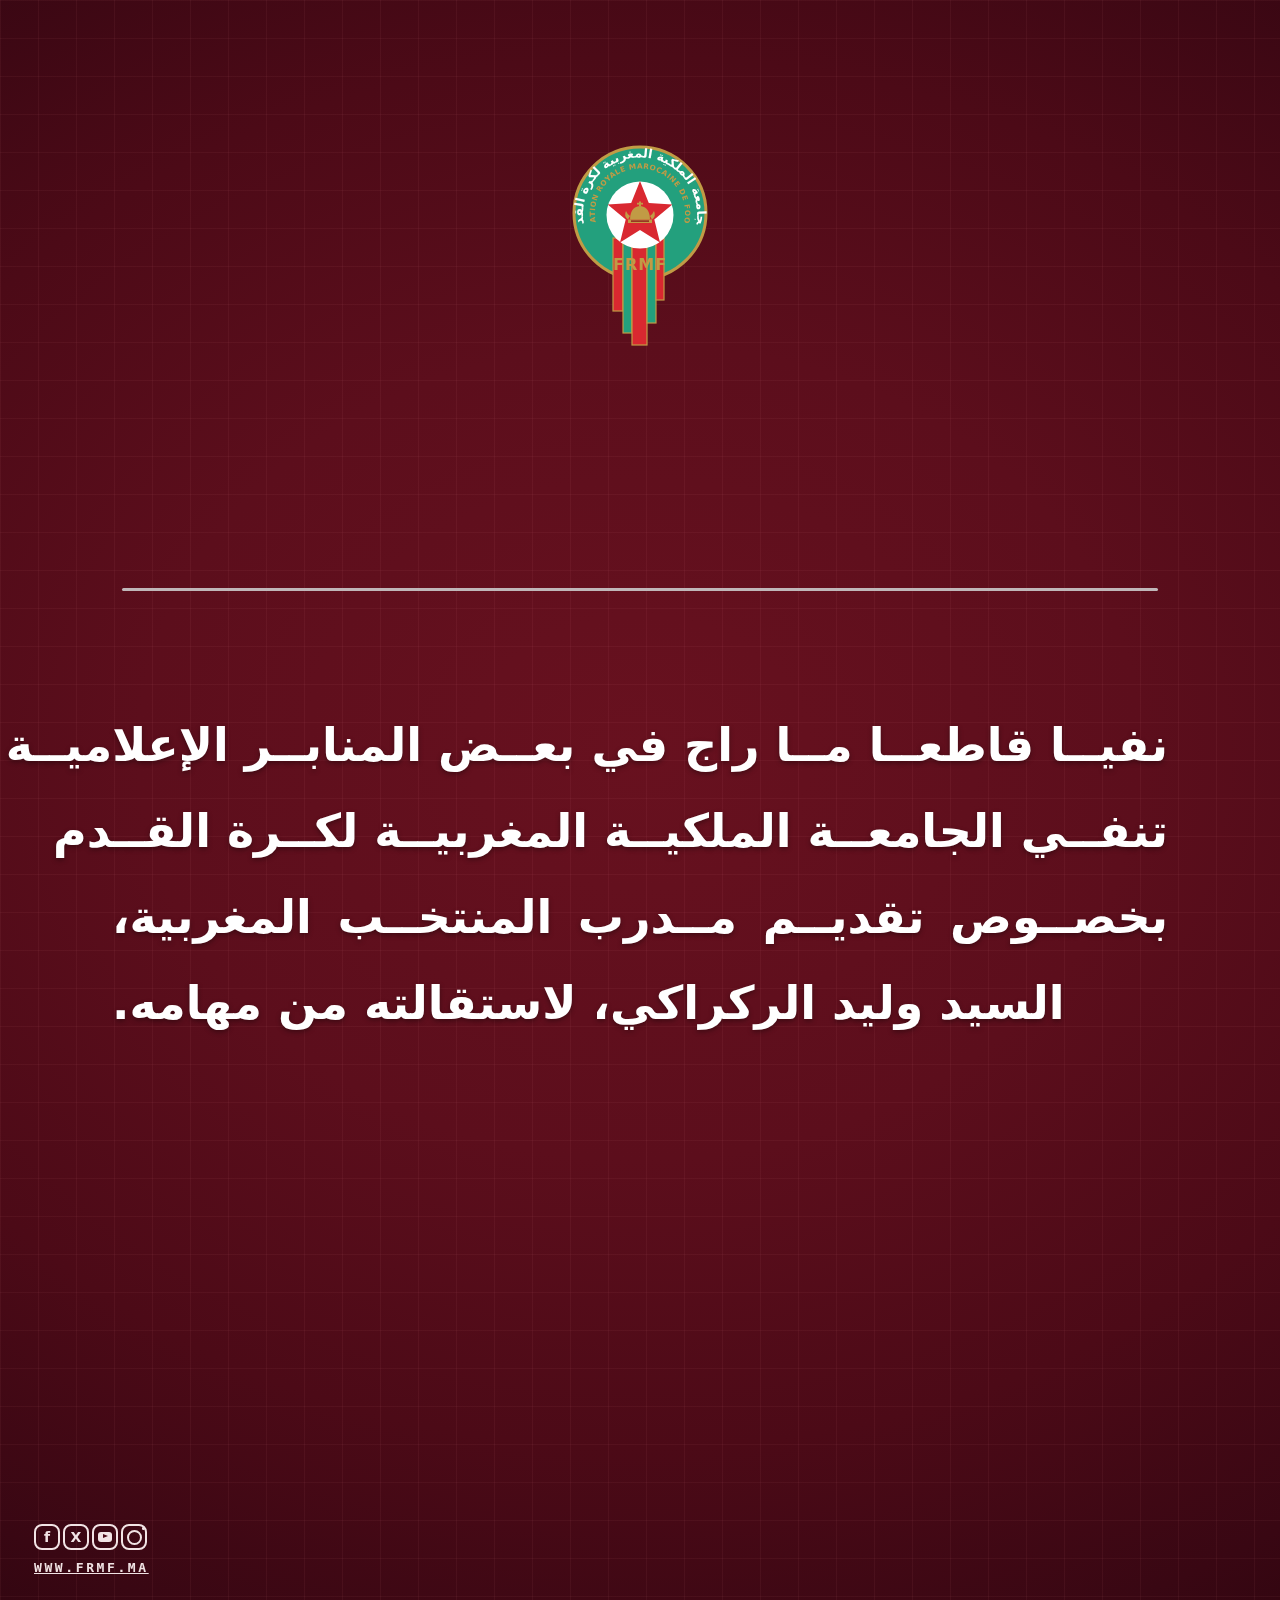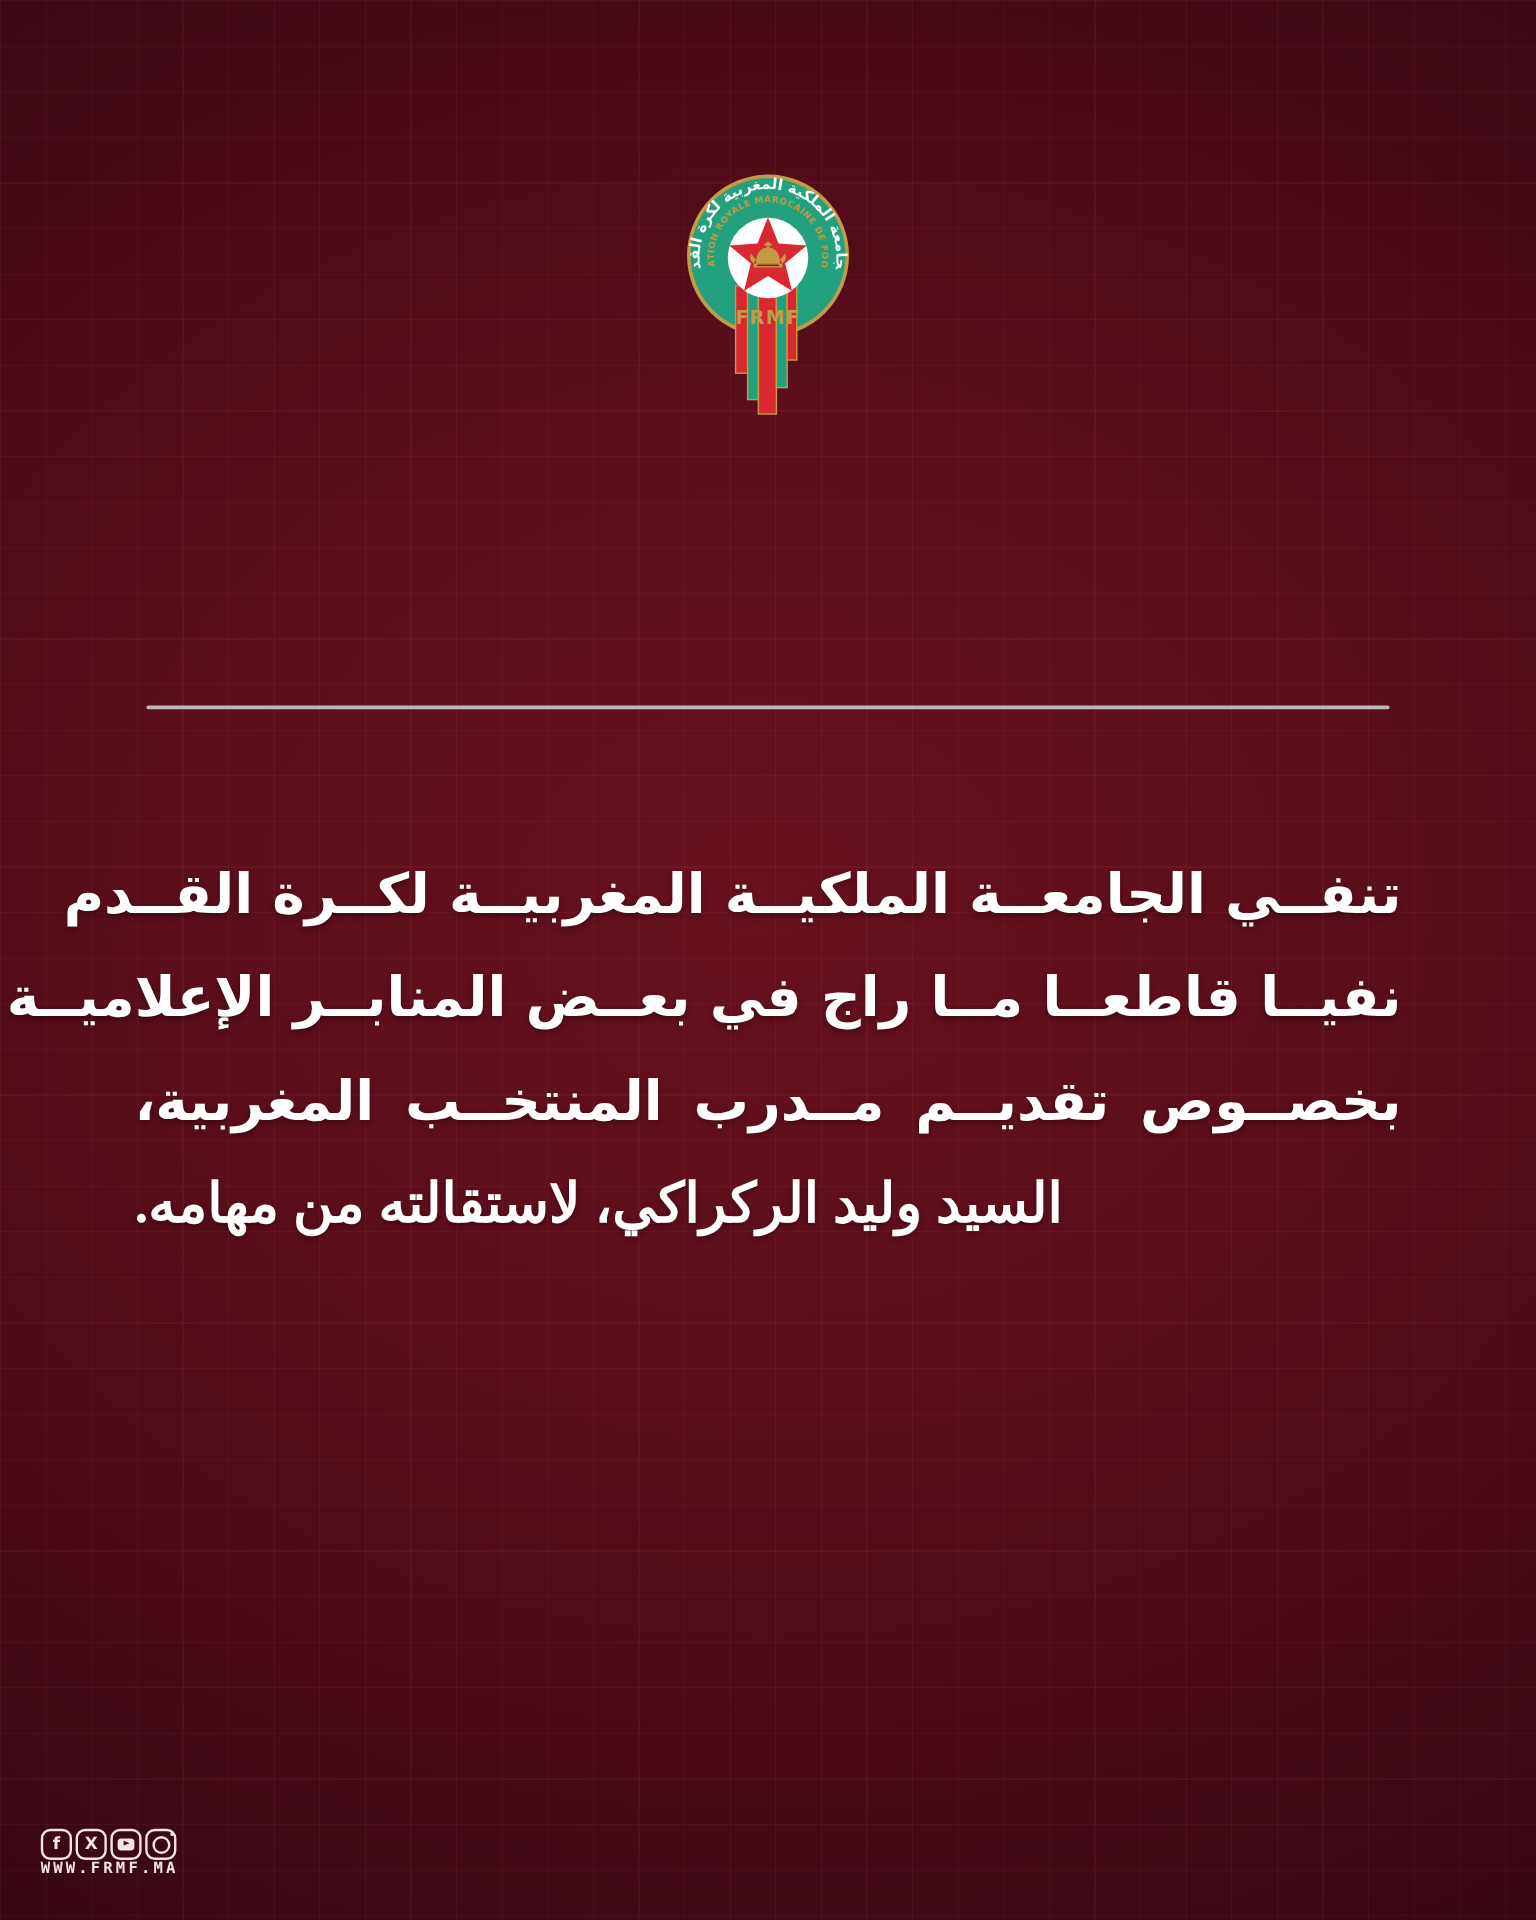--- a/index.html
+++ b/index.html
@@ -40,43 +40,43 @@
   
   .statement-body{
     position:absolute;top:702px;left:112px;width:1056px;
     direction:rtl;color:#ffffff;font-weight:bold;font-size:46px;
     text-shadow:0 2px 5px rgba(0,0,0,0.35);
   }
   .body-line{
     line-height:86px;white-space:nowrap;
     text-align:justify;text-align-last:justify;
   }
-  .body-line.last-line{display:block;text-align:left;text-align-last:left;direction:rtl;font-family:Liberation Serif, serif;}
+  .body-line.last-line{display:block;text-align:left;text-align-last:left;direction:rtl;}
   
   
   .footer{position:absolute;left:34px;top:1524px;color:#f2e4e5;}
   .social-row{display:flex;gap:3px;align-items:center;}
   .icon-box{
     width:26px;height:26px;box-sizing:border-box;
     border:2px solid #f2e4e5;border-radius:8px;
     display:flex;align-items:center;justify-content:center;
     font-weight:bold;font-size:14px;color:#f2e4e5;
   }
   .yt-shape{width:14px;height:10px;background:#f2e4e5;border-radius:3px;position:relative;}
   .yt-shape::after{
     content:"";position:absolute;left:5px;top:2.4px;
     border-left:5px solid #4a0a17;
     border-top:2.6px solid transparent;border-bottom:2.6px solid transparent;
   }
   .ig-shape{width:11px;height:11px;border:2px solid #f2e4e5;border-radius:50%;position:relative;}
   .ig-dot{position:absolute;top:3px;right:4px;width:2.5px;height:2.5px;border-radius:50%;background:#f2e4e5;}
   .website-url{
-    margin-top:0;
+    margin-top:10px;
     font-family:"DejaVu Sans Mono",monospace;
-    font-weight:bold;font-size:13px;letter-spacing:2.6px;color:#f0e2e3;
+    font-weight:bold;font-size:13px;letter-spacing:2.6px;color:#f0e2e3;text-decoration:underline;
   }
 </style>
 </head>
 <body>
 
 <div class="page">
   <div class="grid-overlay"></div>
 
   <div class="logo-wrap">
     <svg width="210" height="230" viewBox="-105 -80 210 230">
@@ -113,22 +113,22 @@
         <rect x="-9" y="5.4" width="18" height="1.4" fill="#8f1d1d"></rect>
       </g>
 
       <text x="0" y="57" text-anchor="middle" font-size="16" font-weight="bold" fill="#c19b45" letter-spacing="1">FRMF</text>
     </svg>
   </div>
 
   <div class="title-divider"></div>
 
   <div class="statement-body" dir="rtl">
+    <div class="body-line">نفيــا قاطعــا مــا راج في بعــض المنابــر الإعلاميــة</div>
     <div class="body-line">تنفــي الجامعــة الملكيــة المغربيــة لكــرة القــدم</div>
-    <div class="body-line">نفيــا قاطعــا مــا راج في بعــض المنابــر الإعلاميــة</div>
     <div class="body-line">بخصــوص تقديــم مــدرب المنتخــب المغربية،</div>
     <div class="body-line last-line">السيد وليد الركراكي، لاستقالته من مهامه.</div>
   </div>
 
   <div class="footer">
     <div class="social-row">
       <div class="icon-box">
         <span>f</span>
       </div>
       <div class="icon-box">

